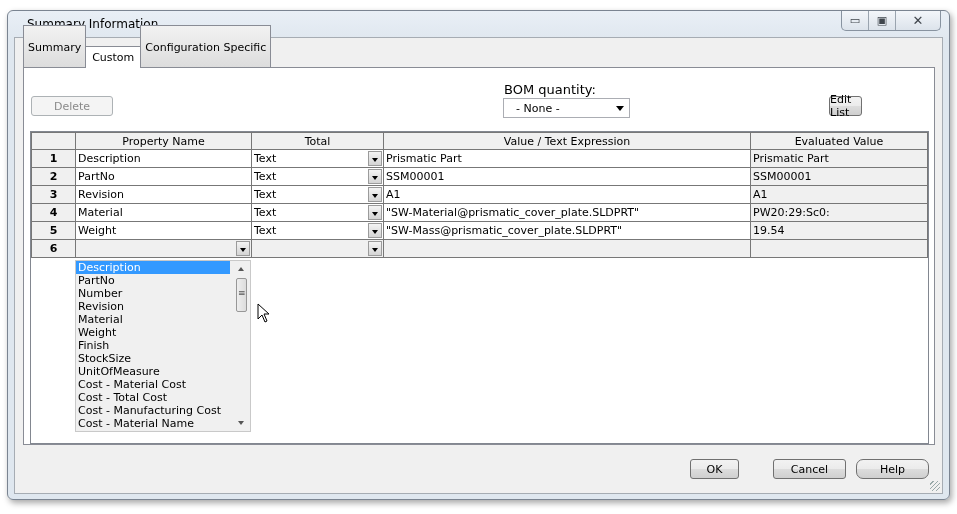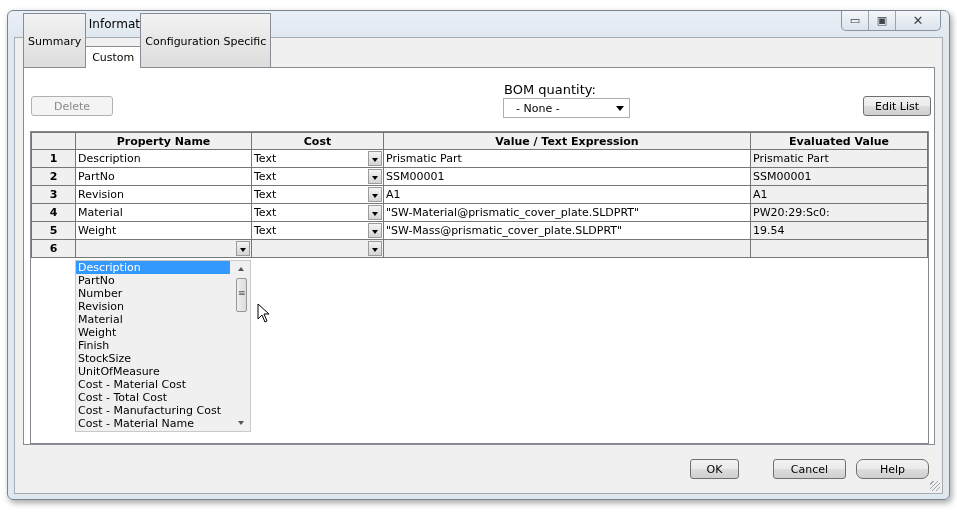--- a/index.html
+++ b/index.html
@@ -5,32 +5,32 @@
   html,body{margin:0;padding:0;background:#ffffff;}
   body{width:957px;height:514px;position:relative;overflow:hidden;font-family:"DejaVu Sans","Liberation Sans",sans-serif;font-size:11px;color:#000;}
   .window{position:absolute;left:7px;top:10px;width:941px;height:488px;border:1px solid #7a8491;border-radius:6px;background:linear-gradient(#e9eff6,#dfe7ef 30px,#dfe7ef);box-shadow:2px 3px 6px rgba(0,0,0,.35);}
   .titlebar{position:absolute;left:14px;top:0;right:0;height:26px;text-decoration:underline;}
   .title{position:absolute;left:5px;top:6px;font-size:12px;color:#000;}
   .caption-btns{position:absolute;right:8px;top:0;height:19px;display:flex;border:1px solid #8893a0;border-top:none;border-radius:0 0 5px 5px;overflow:hidden;background:linear-gradient(#f3f6fa,#dce3eb);}
   .cap{width:26px;height:19px;display:flex;align-items:center;justify-content:center;border-right:1px solid #9aa4af;color:#40464d;font-size:11px;}
   .cap:last-child{width:44px;border-right:none;}
   .client{position:absolute;left:6px;top:26px;width:927px;height:455px;background:#f0f0f0;border:1px solid #a6acb3;}
   .tabs{position:absolute;left:8px;top:9px;height:21px;display:flex;align-items:flex-end;}
-  .tab{height:18px;padding:18px 4px;border:1px solid #898c95;border-bottom:none;background:linear-gradient(#f2f2f2,#dcdcdc);font-size:11px;display:flex;align-items:center;margin-right:-1px;}
+  .tab{height:18px;padding:12px 4px;border:1px solid #898c95;border-bottom:none;background:linear-gradient(#f2f2f2,#dcdcdc);font-size:11px;display:flex;align-items:center;margin-right:-1px;}
   .tab.active{height:21px;background:#fff;position:relative;z-index:2;padding:0 6px;}
   .panel{position:absolute;left:8px;top:29px;width:910px;height:376px;background:#fff;border:1px solid #898c95;}
   .btn{position:absolute;height:20px;border:1px solid #707070;border-radius:3px;background:linear-gradient(#f2f2f2,#ebebeb 50%,#dddddd 50%,#cfcfcf);font-size:11px;display:flex;align-items:center;justify-content:center;box-sizing:border-box;}
   .btn.disabled{color:#8a8a8a;border-color:#adb2b5;background:#f4f4f4;}
   .bom-label{position:absolute;left:480px;top:14px;font-size:13px;}
   .combo{position:absolute;left:479px;top:30px;width:127px;height:20px;border:1px solid #abadb3;background:#fff;box-sizing:border-box;font-size:11px;display:flex;align-items:center;padding-left:12px;}
   .combo .arrow{position:absolute;right:5px;top:7px;width:0;height:0;border-left:4px solid transparent;border-right:4px solid transparent;border-top:5px solid #000;}
   .grid-wrap{position:absolute;left:6px;top:63px;width:897px;height:311px;border:1px solid #828790;background:#fff;}
   table.grid{border-collapse:collapse;position:absolute;left:0;top:0;table-layout:fixed;}
   table.grid th,table.grid td{border:1px solid #777;height:17px;padding:0 2px;font-size:11px;white-space:nowrap;overflow:hidden;box-sizing:border-box;}
-  table.grid th{background:#f0f0f0;font-weight:bold;text-align:center;}
+  table.grid th{background:#f0f0f0;font-weight:normal;text-align:center;}
   table.grid td.rowhdr{background:#f0f0f0;font-weight:bold;text-align:center;}
   table.grid td.gray{background:#f0f0f0;}
   .cellwrap{position:relative;height:17px;line-height:17px;}
   .dd{position:absolute;right:-1px;top:1px;width:14px;height:15px;background:linear-gradient(#f4f4f4,#d4d4d4);border:1px solid #9b9b9b;box-sizing:border-box;}
   .dd::after{content:"";position:absolute;left:3px;top:6px;border-left:3px solid transparent;border-right:3px solid transparent;border-top:4px solid #000;}
   .listbox{position:absolute;left:44px;top:128px;width:174px;height:170px;background:#f0f0f0;border:1px solid #c9c9c9;}
   .listbox .item{height:13px;line-height:13px;padding-left:2px;font-size:11px;width:154px;box-sizing:border-box;}
   .listbox .item.sel{background:#3399ff;color:#fff;}
   .vscroll{position:absolute;right:0;top:0;width:16px;height:170px;background:#f0f0f0;}
   .sarrow{position:absolute;left:4px;width:0;height:0;border-left:3px solid transparent;border-right:3px solid transparent;}
@@ -65,36 +65,36 @@
       <div class="tab">Configuration Specific</div>
     </div>
 
     <div class="panel">
       <div class="btn disabled" style="left:7px;top:28px;width:82px;">Delete</div>
       <div class="bom-label">BOM quantity:</div>
       <div class="combo">
         <span>- None -</span>
         <span class="arrow"></span>
       </div>
-      <div class="btn" style="left:839px;top:28px;width:68px;">Edit List</div>
+      <div class="btn" style="left:805px;top:28px;width:33px;">Edit List</div>
 
       <div class="grid-wrap">
         <table class="grid">
           <colgroup>
             <col style="width:44px">
               <col style="width:176px">
               <col style="width:132px">
               <col style="width:367px">
               <col style="width:177px">
           </colgroup>
           <thead>
             <tr>
               <th></th>
               <th>Property Name</th>
-              <th>Cost</th>
+              <th>Total</th>
               <th>Value / Text Expression</th>
               <th>Evaluated Value</th>
             </tr>
           </thead>
           <tbody>
             <tr>
               <td class="rowhdr">1</td>
               <td>
                   <div class="cellwrap">Description</div>
                 </td>

